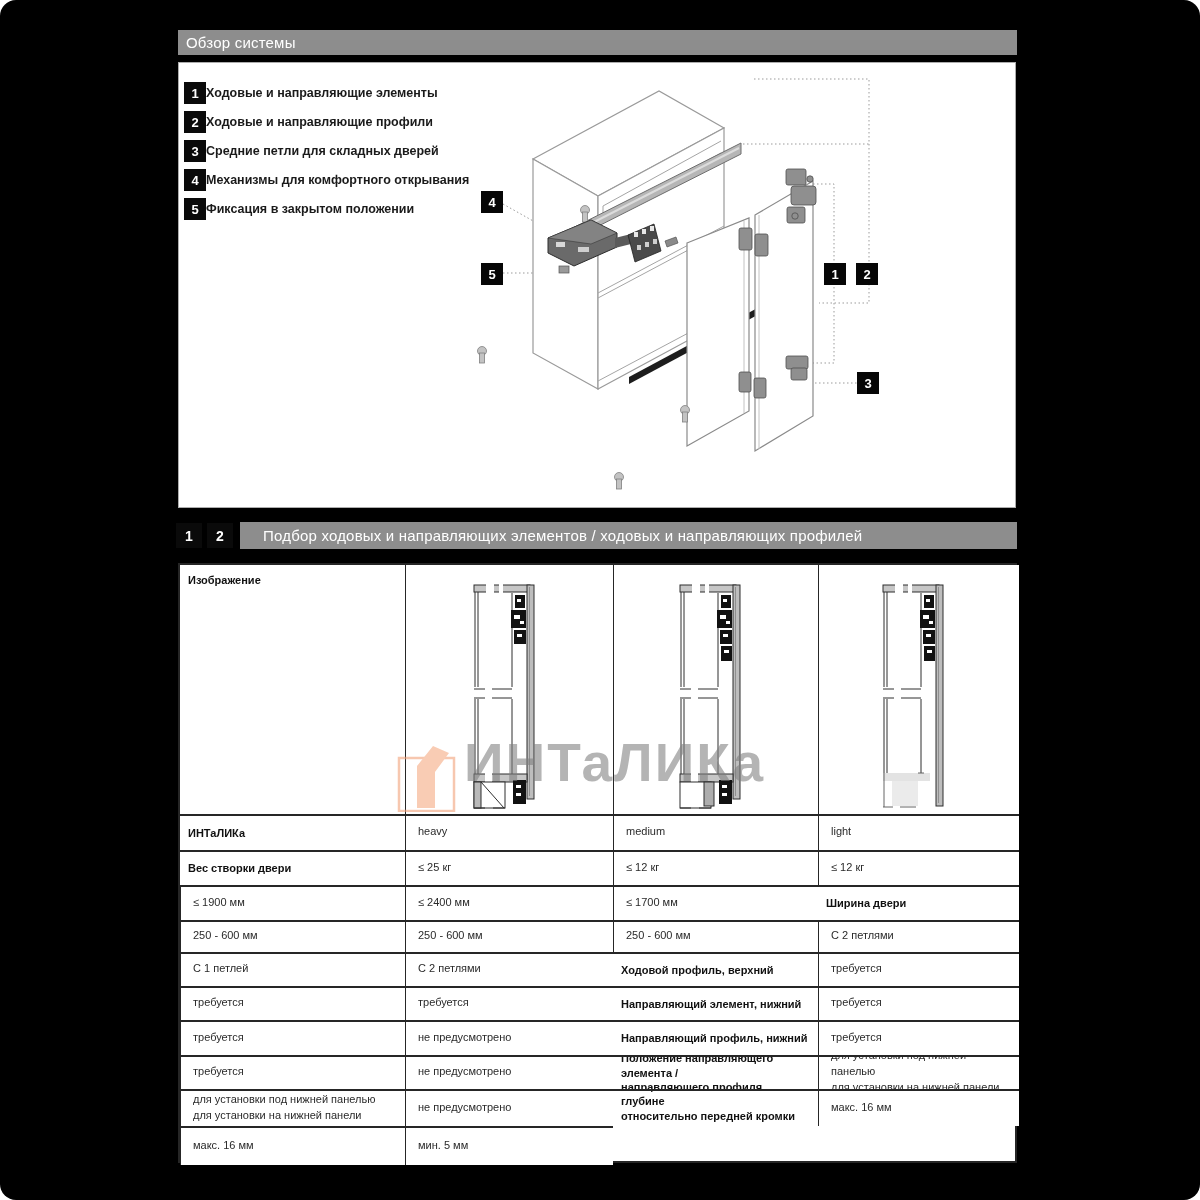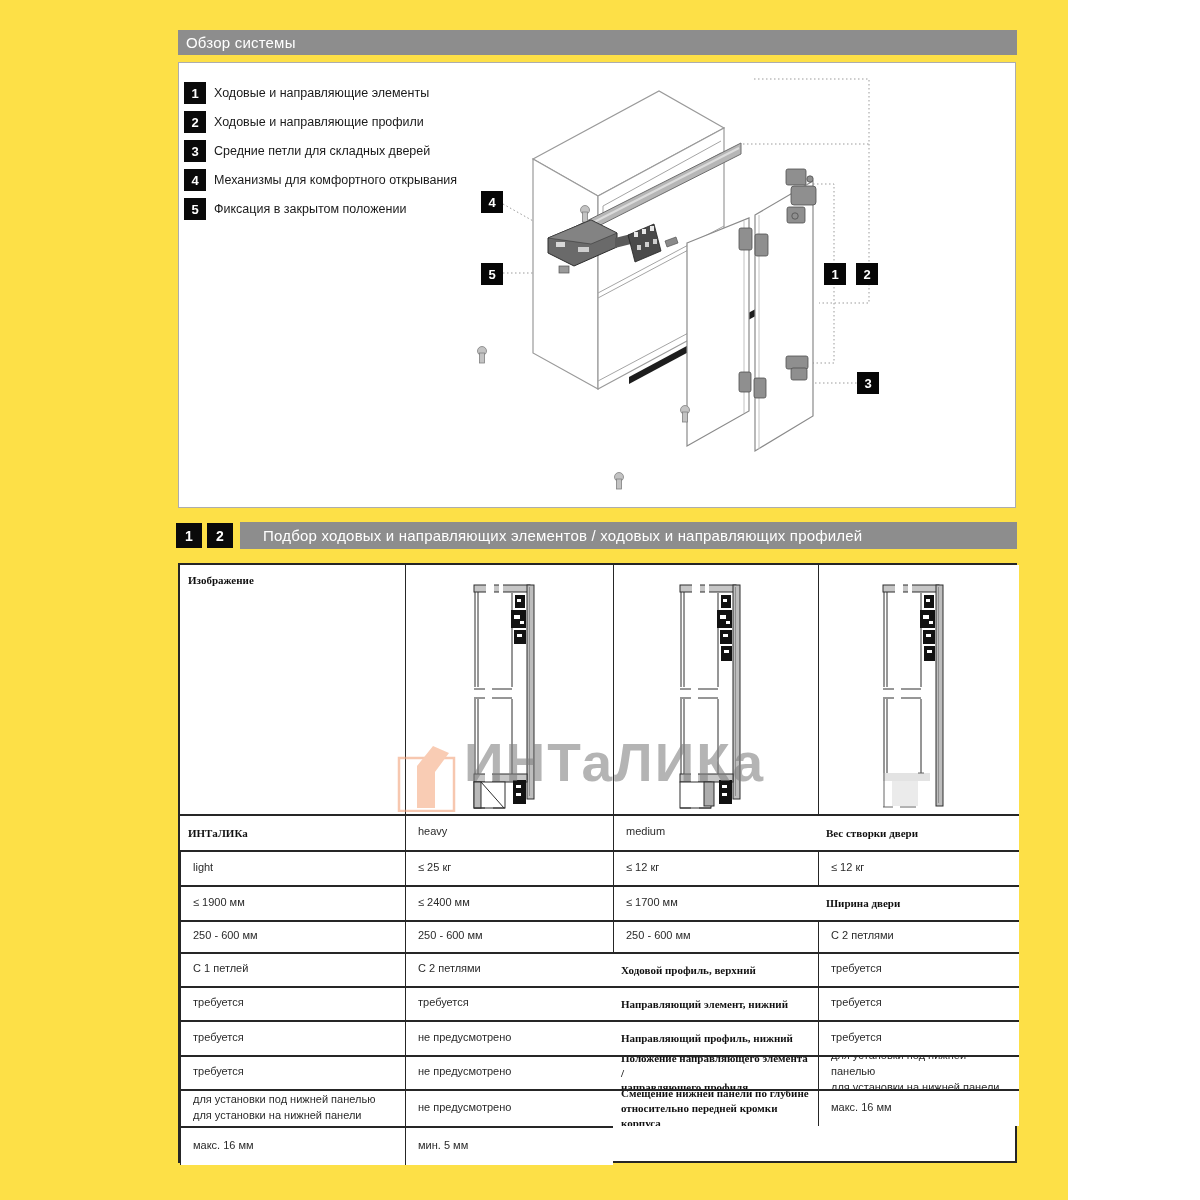--- a/index.html
+++ b/index.html
@@ -1,48 +1,48 @@
 <!DOCTYPE html>
 <html><head>
 <meta charset="utf-8">
 <style>
   html,body{margin:0;padding:0;background:#ffffff;}
-  .page{position:relative;width:1068px;height:1200px;background:#fde047;overflow:hidden;
-        font-family:"Liberation Sans", sans-serif;}
+  .page{position:relative;width:1200px;height:1200px;background:#000000;overflow:hidden;
+        font-family:"Liberation Sans", sans-serif;border-radius:16px;}
 
   
   .bar{position:absolute;background:#8d8d8d;color:#ffffff;font-size:15px;
        display:flex;align-items:center;letter-spacing:.2px;}
   .bar1{left:178px;top:30px;width:839px;height:25px;padding-left:8px;box-sizing:border-box;}
   .bar2{left:240px;top:522px;width:777px;height:27px;padding-left:23px;box-sizing:border-box;}
   .badge{position:absolute;background:#0a0a0a;color:#ffffff;font-weight:bold;
          display:flex;align-items:center;justify-content:center;}
   .badge.b1{left:176px;top:523px;width:26px;height:25px;font-size:14px;}
   .badge.b2{left:207px;top:523px;width:26px;height:25px;font-size:14px;}
 
   
   .diagram-box{position:absolute;left:178px;top:62px;width:838px;height:446px;
                border:1.5px solid #adadad;box-sizing:border-box;background:#fff;}
   .legend{position:absolute;left:5px;top:19px;}
   .legend-item{display:flex;align-items:center;height:22px;margin-bottom:7px;}
   .legend-num{width:22px;height:22px;background:#0a0a0a;color:#fff;font-size:13px;font-weight:bold;
               display:flex;align-items:center;justify-content:center;flex:0 0 22px;}
-  .legend-label{margin-left:8px;font-size:12.5px;font-weight:normal;color:#1a1a1a;white-space:nowrap;}
+  .legend-label{font-size:12.5px;font-weight:bold;color:#1a1a1a;white-space:nowrap;}
   .overview-svg{position:absolute;left:0;top:0;}
   .callout{position:absolute;width:22px;height:22px;background:#060606;color:#fff;
            font-size:13px;font-weight:bold;display:flex;align-items:center;justify-content:center;}
 
   
   .spec-table{position:absolute;left:178px;top:563px;width:839px;height:600px;
               display:grid;grid-template-columns:225px 208px 205px 201px;
               grid-template-rows:249px 36px 35px 35px 32px 34px 34px 35px 34px 37px 39px;
               border:2px solid #262626;box-sizing:border-box;background:#fff;}
   .cell{border-left:1.5px solid #262626;border-top:2px solid #262626;
         display:flex;align-items:center;box-sizing:border-box;overflow:hidden;background:#fff;}
-  .cell.cf{border-left:none;font-family:Liberation Serif, serif;}
+  .cell.cf{border-left:none;}
   .cell.rf{border-top:none;}
   .cell.label{font-weight:bold;font-size:11px;color:#111;padding:2px 6px 2px 8px;line-height:1.35;}
   .cell.value{font-size:11px;color:#2a2a2a;padding:0 6px 2px 12px;line-height:1.45;}
   .cell.imgl{align-items:flex-start;padding-top:8px;}
   .cell.img{align-items:flex-start;justify-content:center;padding-top:12px;}
   .pre{white-space:pre-line;}
 
   
   .watermark{position:absolute;left:396px;top:720px;display:flex;align-items:flex-start;
              opacity:.58;pointer-events:none;z-index:5;}
@@ -322,23 +322,23 @@
           <line x1="3" y1="230" x2="13" y2="230"></line>
             <line x1="20" y1="230" x2="36" y2="230"></line>
           <line x1="38" y1="196" x2="44" y2="196"></line>
         </g>
       </svg>
     </div>
 
     <div class="cell cf label">ИНТаЛИКа</div>
     <div class="cell value">heavy</div>
     <div class="cell value">medium</div>
+    <div class="cell value">light</div>
+
     <div class="cell cf label">Вес створки двери</div>
-
-    <div class="cell value">light</div>
     <div class="cell value">≤ 25 кг</div>
     <div class="cell value">≤ 12 кг</div>
     <div class="cell value">≤ 12 кг</div>
 
     <div class="cell value">≤ 1900 мм</div>
     <div class="cell value">≤ 2400 мм</div>
     <div class="cell value">≤ 1700 мм</div>
 
     <div class="cell cf label">Ширина двери</div>
     <div class="cell value">250 - 600 мм</div>

